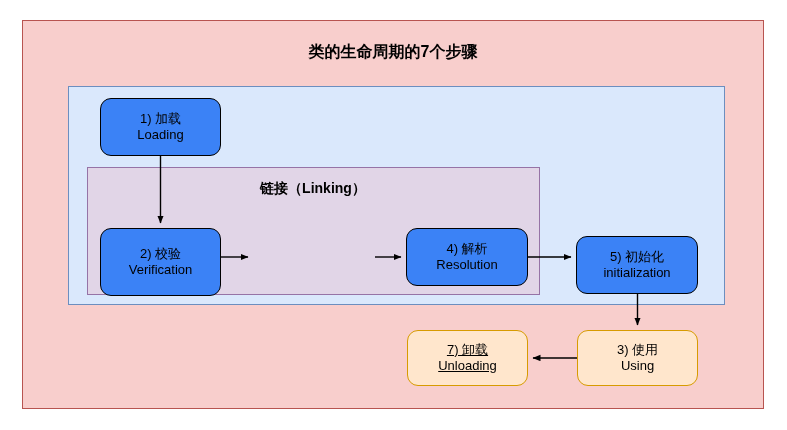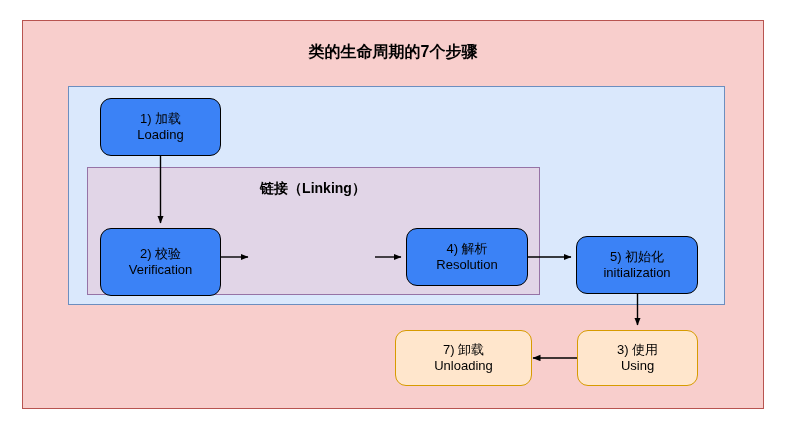--- a/index.html
+++ b/index.html
@@ -102,21 +102,21 @@
     background: #ffe6cc;
     border: 1.4px solid #d79b00;
   }
 
   #node-1 { left: 100px; top: 98px;  width: 121px; height: 58px; }
   #node-2 { left: 100px; top: 228px; width: 121px; height: 68px; }
   #node-3 { left: 253px; top: 228px; width: 122px; height: 58px; }
   #node-4 { left: 406px; top: 228px; width: 122px; height: 58px; }
   #node-5 { left: 576px; top: 228px; width: 122px; height: 58px; margin-top: 8px; }
   #node-6 { left: 577px; top: 330px; width: 121px; height: 56px; }
-  #node-7 { left: 395px; top: 330px; width: 137px; height: 56px; }
+  #node-7 { left: 407px; top: 330px; width: 121px; height: 56px; text-decoration: underline; }
 
   
   #arrows {
     position: absolute;
     left: 0;
     top: 0;
     width: 787px;
     height: 430px;
     pointer-events: none;
   }

